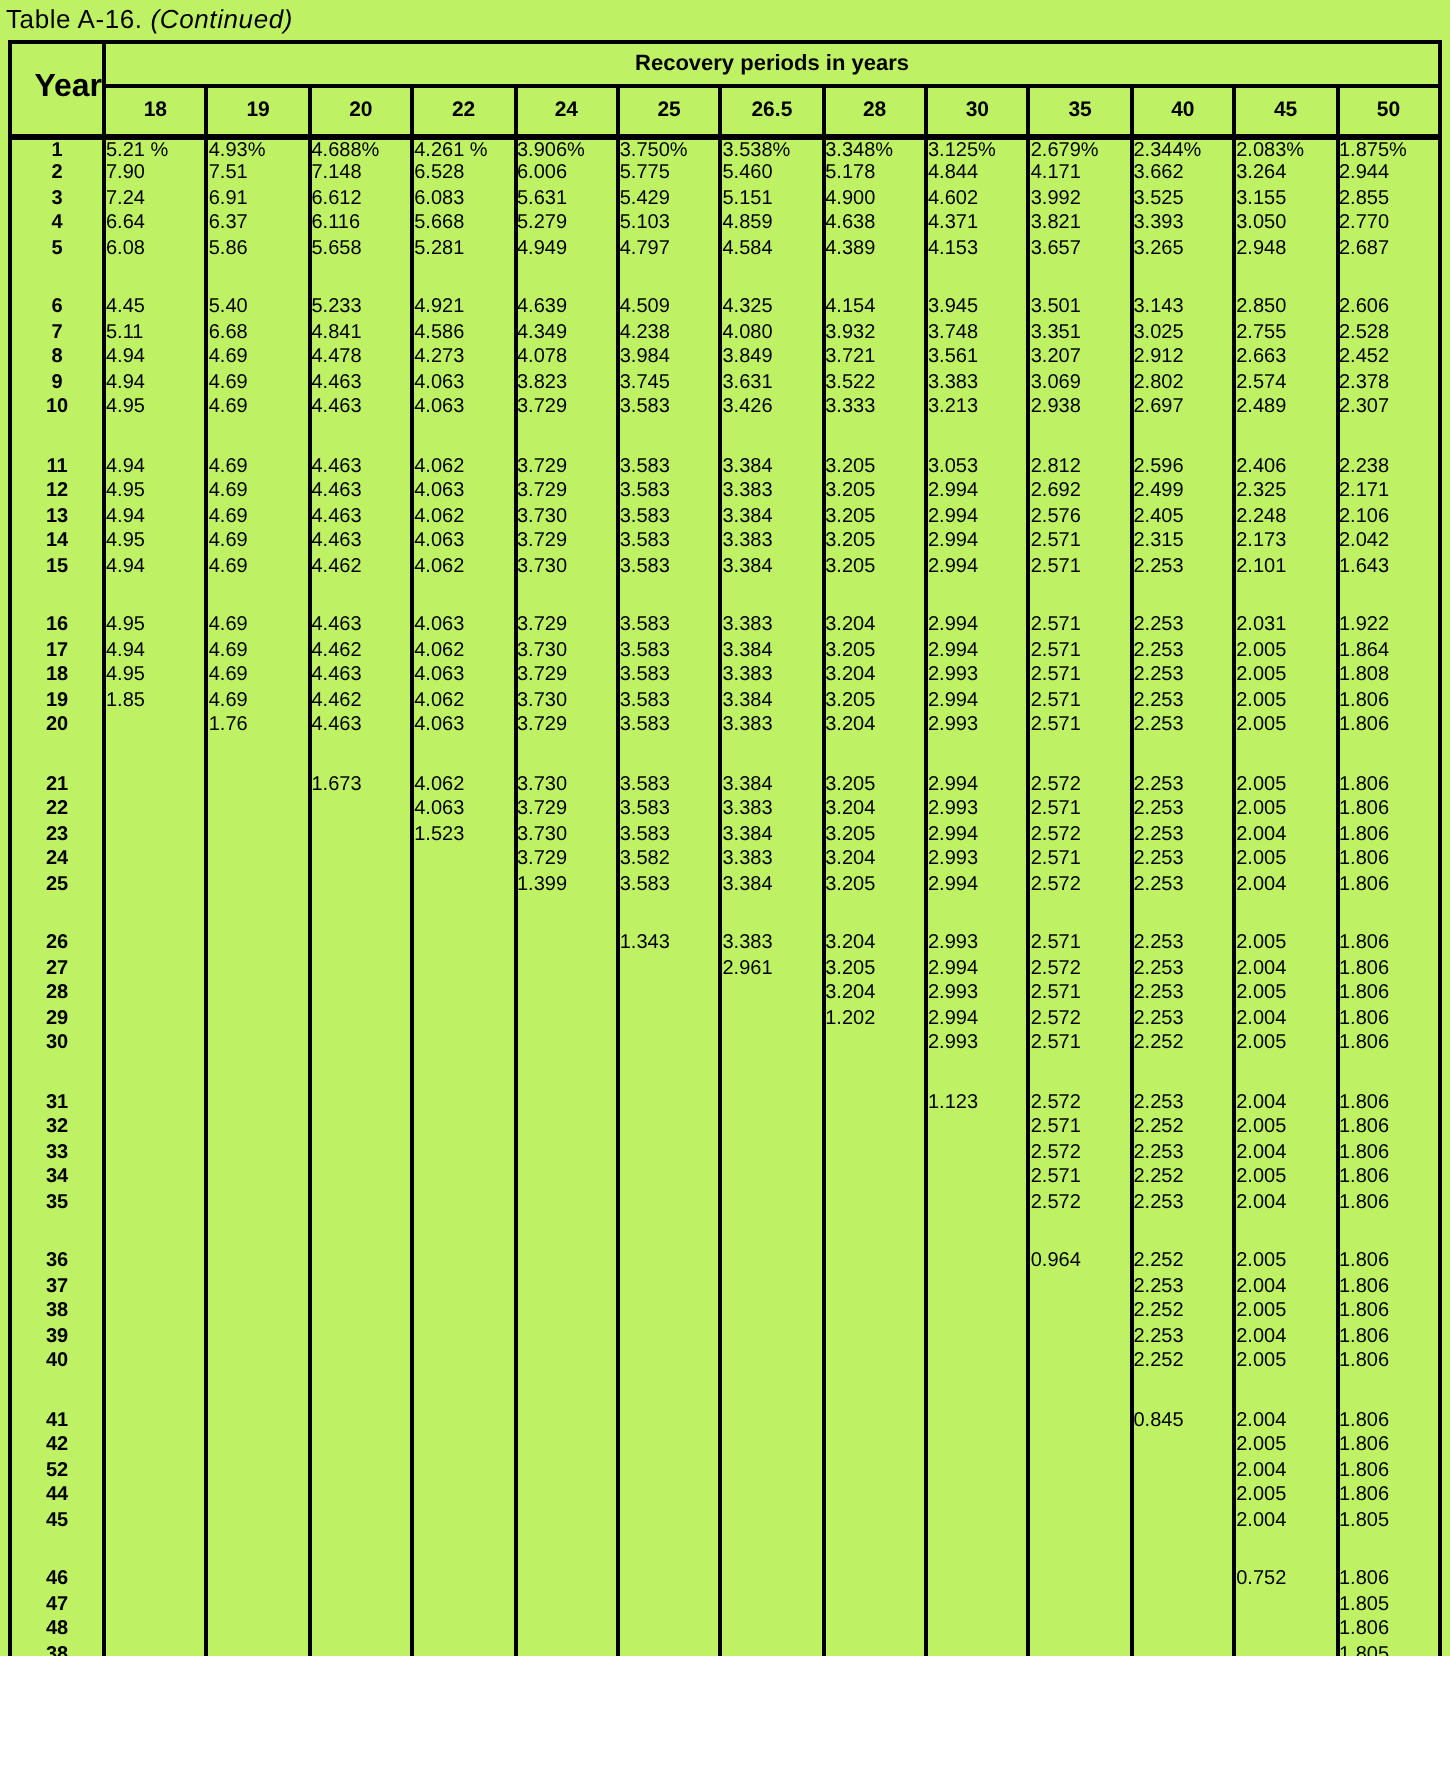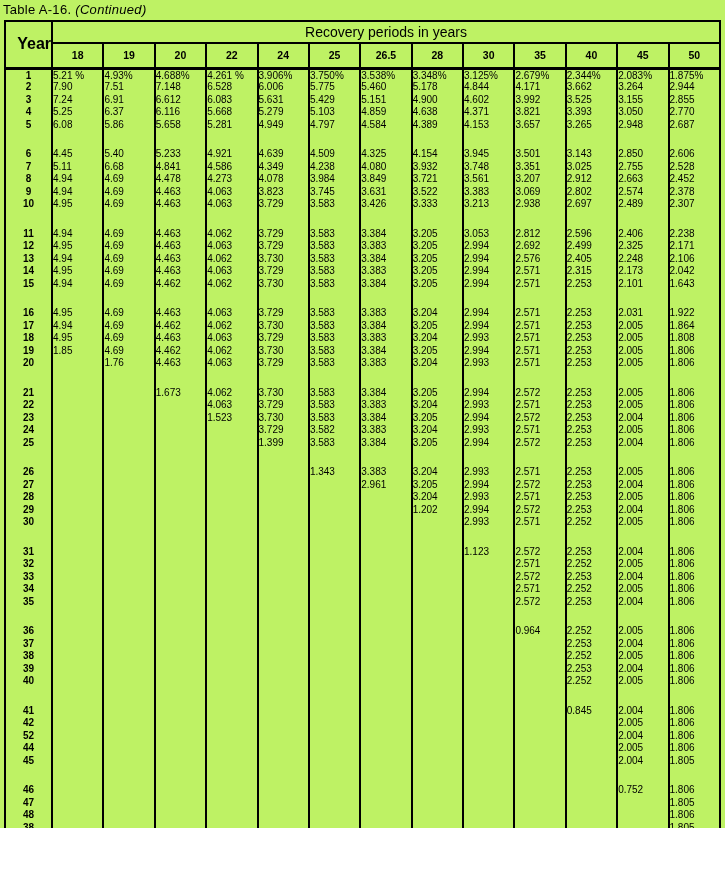--- a/index.html
+++ b/index.html
@@ -35,21 +35,21 @@
     white-space:nowrap;
   }
 
   tr.h1 { height:22px; }
   tr.h2 { height:25px; }
   th.year-h {
     font-size:16px; font-weight:bold; text-align:right; vertical-align:middle;
     border-bottom:3px solid #000;
   }
   th.group-h {
-    font-size:14px; font-weight:normal; text-align:center; vertical-align:middle;
+    font-size:11px; font-weight:bold; text-align:center; vertical-align:middle;
     border-bottom:2px solid #000;
   }
   th.col-h {
     font-size:10.5px; font-weight:bold; text-align:center; vertical-align:middle;
     border-bottom:3px solid #000;
   }
 
   tbody tr.r   { height:12.5px; }
   tbody tr.gap { height:17px; }
   tbody td {
@@ -138,21 +138,21 @@
           <td class="val">5.151</td>
           <td class="val">4.900</td>
           <td class="val">4.602</td>
           <td class="val">3.992</td>
           <td class="val">3.525</td>
           <td class="val">3.155</td>
           <td class="val">2.855</td>
         </tr>
         <tr class="r">
           <td class="year">4</td>
-          <td class="val">5.25</td>
+          <td class="val">6.64</td>
           <td class="val">6.37</td>
           <td class="val">6.116</td>
           <td class="val">5.668</td>
           <td class="val">5.279</td>
           <td class="val">5.103</td>
           <td class="val">4.859</td>
           <td class="val">4.638</td>
           <td class="val">4.371</td>
           <td class="val">3.821</td>
           <td class="val">3.393</td>

